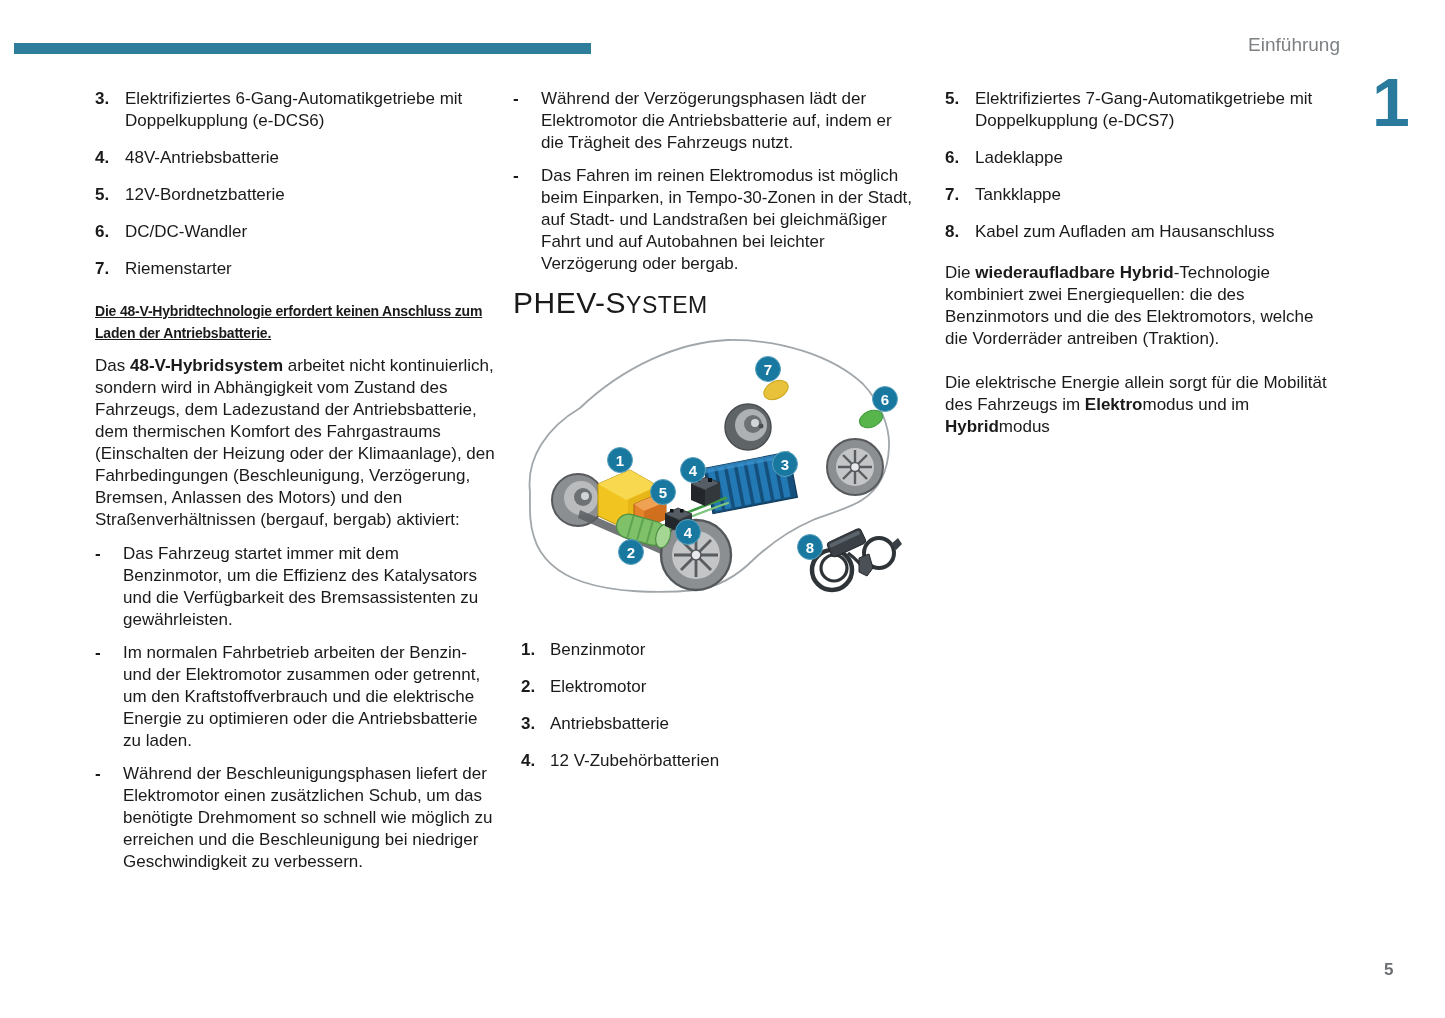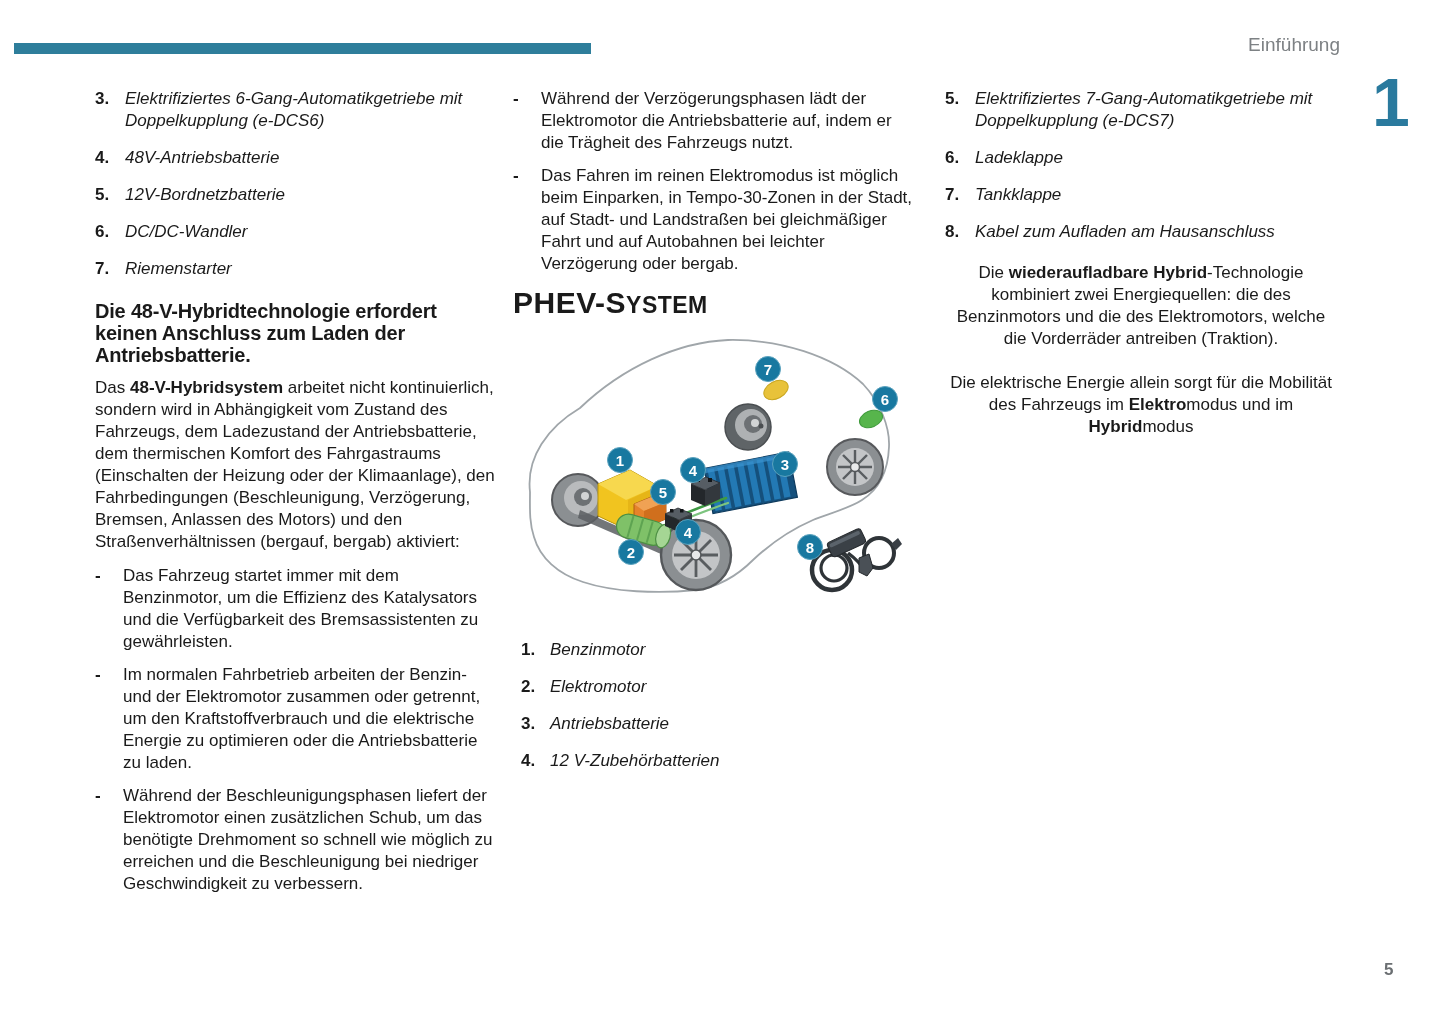--- a/index.html
+++ b/index.html
@@ -11,35 +11,35 @@
                   font-weight:bold;color:#2a7a9e;}
   .page-number{position:absolute;left:1384px;top:960px;font-size:17px;font-weight:bold;color:#6b6f72;}
 
   .col{position:absolute;top:88px;font-size:17px;line-height:22px;}
   .col1{left:95px;width:400px;}
   .col2{left:513px;width:400px;}
   .col3{left:945px;width:392px;}
 
   .nitem{display:flex;margin-bottom:15px;}
   .nnum{flex:0 0 30px;font-weight:bold;}
-  .ntext{flex:1;font-style:italic;}
+  .ntext{flex:1;}
   .legend{margin-top:6px;padding-left:8px;}
   .legend .nnum{flex:0 0 29px;}
 
   .bitem{display:flex;margin-bottom:11px;}
   .bdash{flex:0 0 28px;font-weight:bold;}
   .btext{flex:1;}
   .bullets{margin-top:12px;}
 
-  .bold-note{margin-top:20px;font-size:20px;font-weight:bold;letter-spacing:-0.2px;line-height:22px;}
+  .bold-note{margin-top:20px;font-size:14px;font-weight:bold;letter-spacing:-0.2px;line-height:22px;text-decoration:underline;}
   .para{margin-top:11px;}
-  .para3{margin-top:19px;text-align:center;}
+  .para3{margin-top:19px;}
   .para2{margin-top:10px;}
 
-  .phev-heading{margin-top:8px;margin-bottom:0;font-weight:bold;font-size:30px;line-height:34px;
+  .phev-heading{margin-top:8px;margin-bottom:0;font-weight:normal;font-size:30px;line-height:34px;
                 letter-spacing:0.5px;}
   .phev-heading .small-caps{font-size:23px;}
 
   .diagram-wrap{margin-left:5px;margin-top:10px;width:400px;height:295px;}
 </style>
 </head>
 <body>
 
 <div class="page">
 

